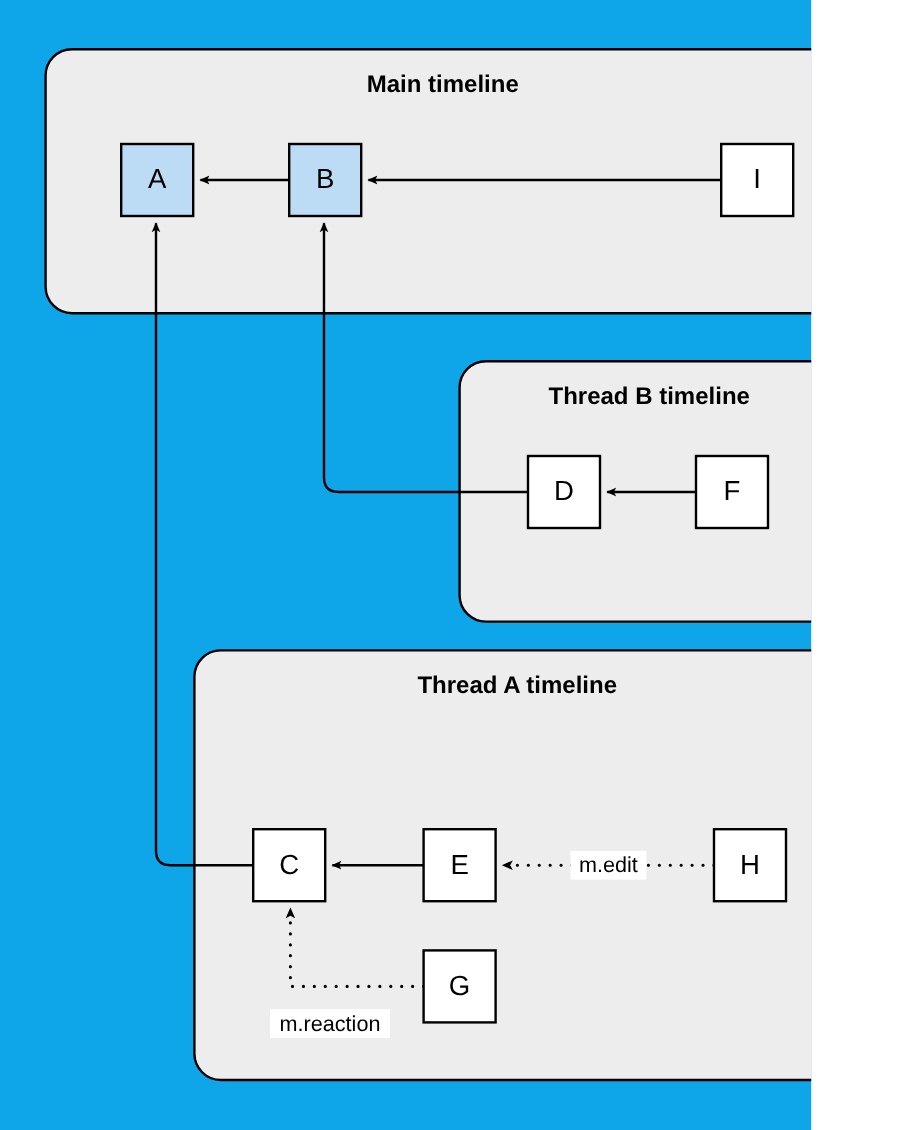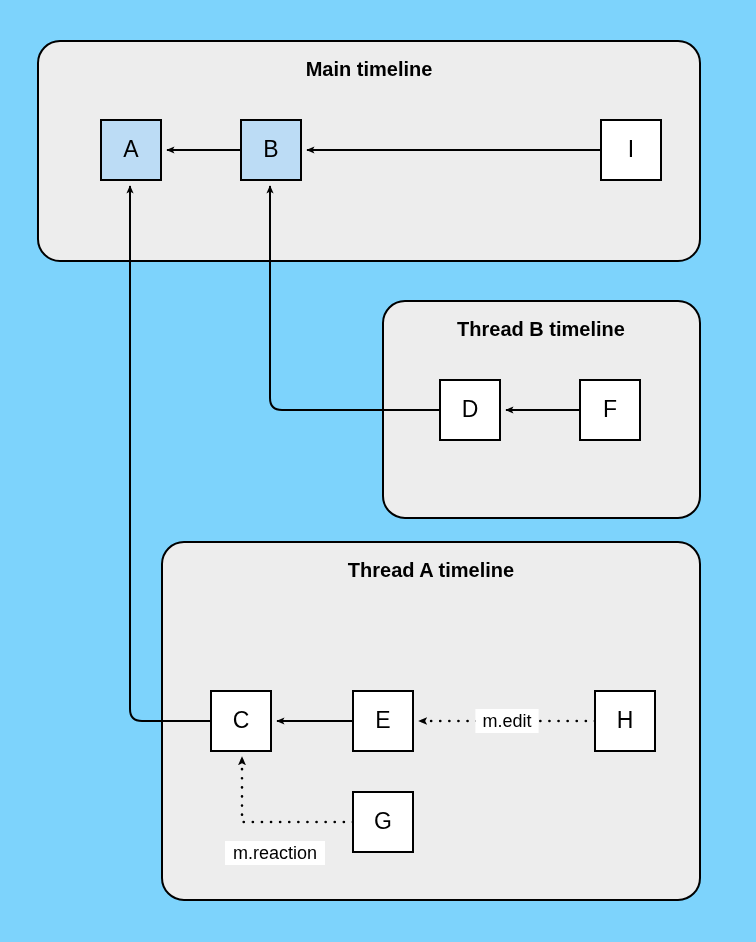--- a/index.html
+++ b/index.html
@@ -3,23 +3,23 @@
 <meta charset="utf-8">
 <title>Timeline diagram</title>
 <style>
   html, body {
     margin: 0;
     padding: 0;
     background: #ffffff;
   }
   #canvas {
     position: relative;
-    width: 756px;
+    width: 676px;
     height: 942px;
-    background: #7dd3fc;
+    background: #0ea5e9;
     font-family: "Liberation Sans", sans-serif;
     overflow: hidden;
   }
   #diagram-svg {
     position: absolute;
     left: 0;
     top: 0;
     width: 756px;
     height: 942px;
   }

